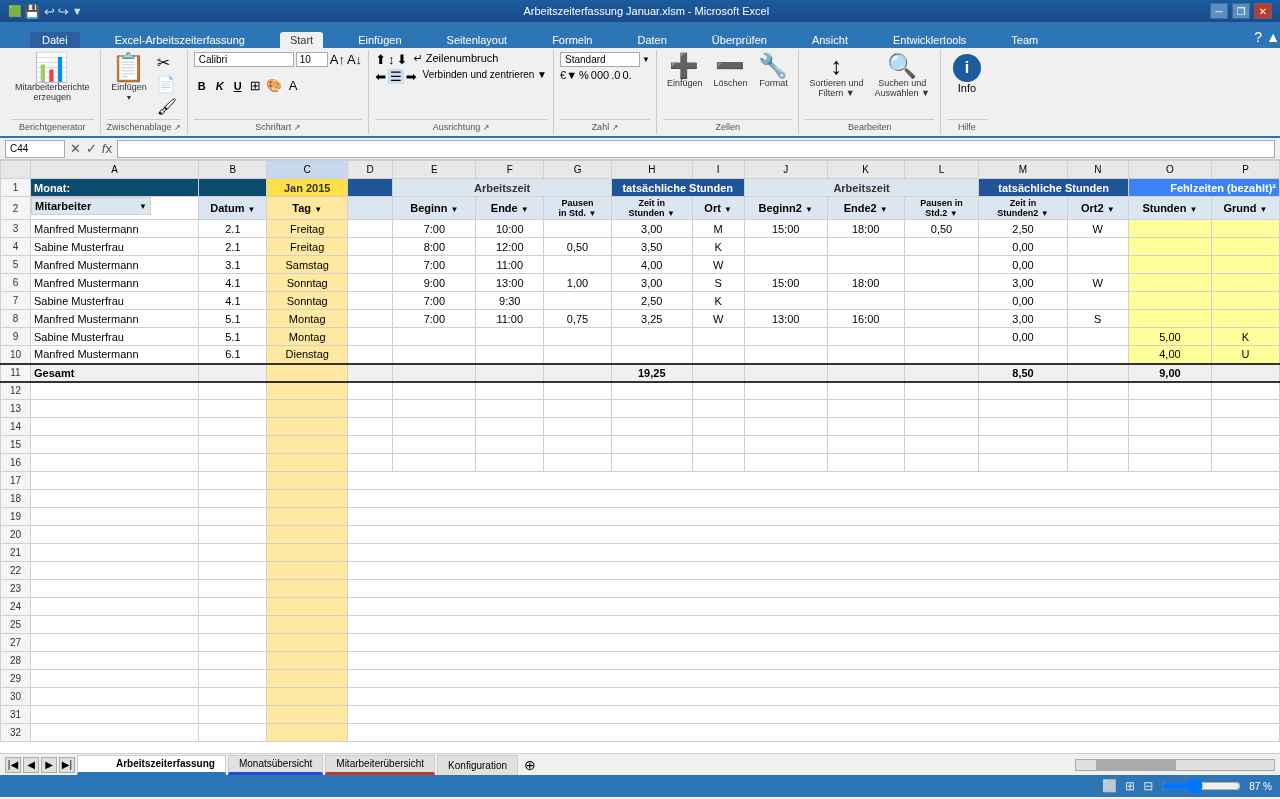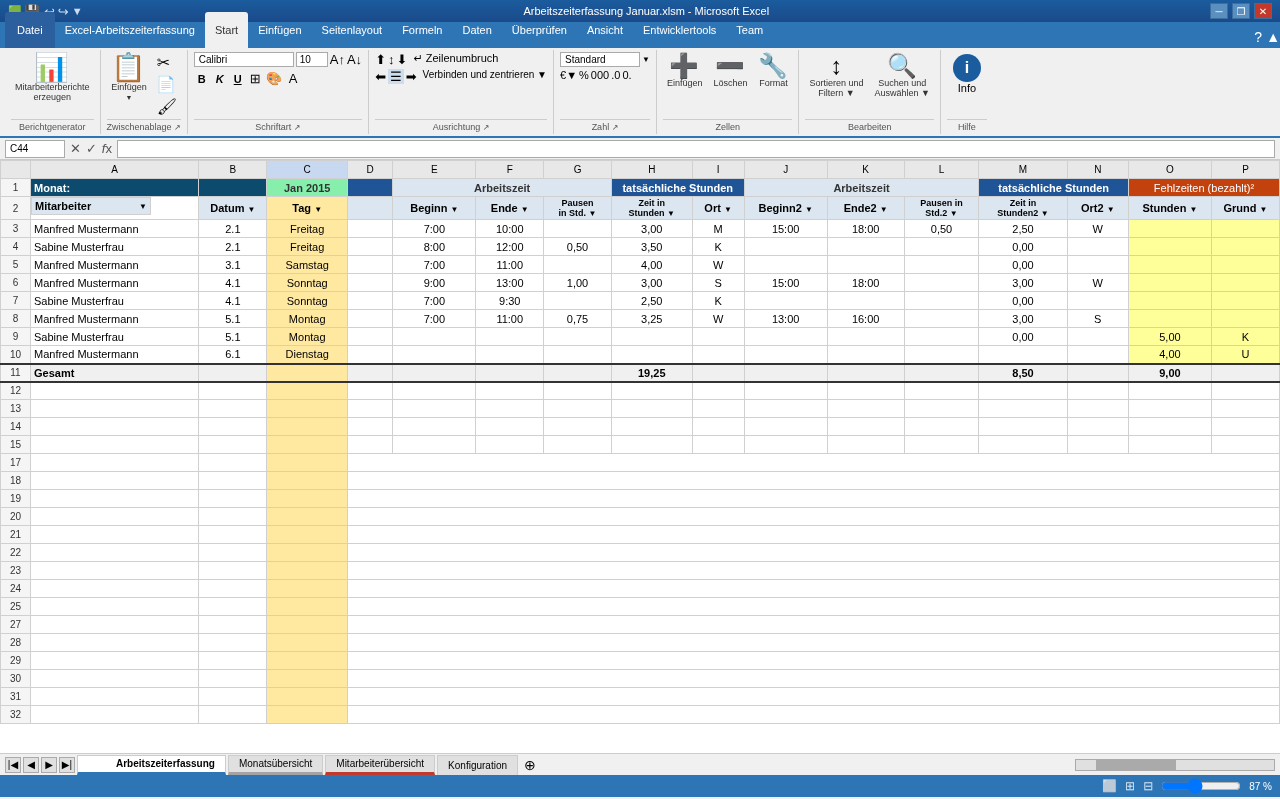--- a/index.html
+++ b/index.html
@@ -34,23 +34,24 @@
       align-items: flex-end;
       padding-left: 5px;
     }
     .ribbon-tab {
       padding: 3px 10px;
       font-size: 11px;
       color: white;
       cursor: pointer;
       border-radius: 3px 3px 0 0;
       background: transparent;
-      height: 36px;
+      height: 16px;
       display: flex;
       align-items: center;
+      margin-left: 25px;
     }
     .ribbon-tab.active { background: #f0f0f0; color: #333; }
     .ribbon-tab.datei { background: #2c5f9e; color: white; padding: 3px 12px; }
 
     
     #ribbon {
       background: #f0f0f0;
       border-bottom: 2px solid #2e75b6;
       display: flex;
       align-items: stretch;
@@ -310,21 +311,21 @@
       <div class="ribbon-col">
         <div class="ribbon-btn-sm" style="font-size:16px;">✂</div>
         <div class="ribbon-btn-sm" style="font-size:16px;">📄</div>
         <div class="ribbon-btn-sm" style="font-size:16px;">🖌</div>
       </div>
     </div>
     <div class="ribbon-group-label">Zwischenablage <span style="font-size:8px;">↗</span></div>
   </div>
 
   <div class="ribbon-group" style="min-width:150px;">
-    <div class="ribbon-group-content" style="flex-direction:column;gap:2px;align-items:flex-start;">
+    <div class="ribbon-group-content" style="flex-direction:column;gap:9px;align-items:flex-start;">
       <div class="font-selector">
         <div class="font-box">Calibri</div>
         <div class="font-size-box">10</div>
         <span style="font-size:13px;cursor:pointer;">A↑</span>
         <span style="font-size:13px;cursor:pointer;">A↓</span>
       </div>
       <div class="format-btns">
         <button class="fmt-btn"><b>B</b></button>
         <button class="fmt-btn"><i>K</i></button>
         <button class="fmt-btn"><u>U</u></button>
@@ -446,27 +447,27 @@
           <th class="col-O">O</th>
           <th class="col-P">P</th>
         </tr>
       </thead>
       <tbody id="sheet-body">
 
         <tr>
           <td class="row-header">1</td>
           <td class="col-A cell-header text-left" style="font-size:11px;">Monat:</td>
           <td class="col-B cell-header"></td>
-          <td class="col-C cell-header cell-selected" style="color:#333;background:#86efac;font-weight:bold;text-align:center;">Jan 2015</td>
+          <td class="col-C cell-header cell-selected" style="color:#333;background:#fde047;font-weight:bold;text-align:center;">Jan 2015</td>
           <td class="col-D cell-header" style="background:#1f5496;"></td>
           <td class="col-E cell-header" colspan="3" style="text-align:center;background:#dce6f1;color:#333;font-weight:bold;">Arbeitszeit</td>
           <td class="col-H cell-header" colspan="2" style="text-align:center;background:#1f5496;color:white;font-weight:bold;">tatsächliche Stunden</td>
           <td class="col-J cell-header" colspan="3" style="text-align:center;background:#dce6f1;color:#333;font-weight:bold;">Arbeitszeit</td>
           <td class="col-M cell-header" colspan="2" style="text-align:center;background:#1f5496;color:white;font-weight:bold;">tatsächliche Stunden</td>
-          <td class="col-O cell-header" colspan="2" style="text-align:center;background:#c2410c;color:white;font-weight:normal;">Fehlzeiten (bezahlt)²</td>
+          <td class="col-O cell-header" colspan="2" style="text-align:right;background:#3b82f6;color:white;font-weight:bold;">Fehlzeiten (bezahlt)²</td>
         </tr>
 
         <tr>
           <td class="row-header">2</td>
           <td class="col-A cell-subheader" style="display:flex;align-items:center;justify-content:space-between;padding:0 3px;">
             <span>Mitarbeiter</span>
               <span style="font-size:8px;">▼</span>
           </td>
           <td class="col-B cell-subheader" style="text-align:center;">Datum <span style="font-size:8px;">▼</span></td>
           <td class="col-C cell-subheader cell-selected" style="background:#ffe8a0;font-weight:bold;text-align:center;margin-top:30px;">Tag <span style="font-size:8px;">▼</span></td>
@@ -728,20 +729,39 @@
             <td class="col-I"></td>
             <td class="col-J"></td>
             <td class="col-K"></td>
             <td class="col-L"></td>
             <td class="col-M"></td>
             <td class="col-N"></td>
             <td class="col-O"></td>
             <td class="col-P"></td>
           </tr>
         <tr>
+            <td class="row-header">16</td>
+            <td class="col-A"></td>
+            <td class="col-B"></td>
+            <td class="col-C cell-selected" style="background:#ffe8a0;"></td>
+            <td class="col-D"></td>
+            <td class="col-E"></td>
+            <td class="col-F"></td>
+            <td class="col-G"></td>
+            <td class="col-H"></td>
+            <td class="col-I"></td>
+            <td class="col-J"></td>
+            <td class="col-K"></td>
+            <td class="col-L"></td>
+            <td class="col-M"></td>
+            <td class="col-N"></td>
+            <td class="col-O"></td>
+            <td class="col-P"></td>
+          </tr>
+        <tr>
             <td class="row-header">17</td>
             <td class="col-A"></td>
             <td class="col-B"></td>
             <td class="col-C cell-selected" style="background:#ffe8a0;"></td>
             <td colspan="13"></td>
           </tr>
         <tr>
             <td class="row-header">18</td>
             <td class="col-A"></td>
             <td class="col-B"></td>
@@ -844,21 +864,21 @@
     </table>
   </div>
 </div>
 
 <div id="sheet-tabs">
   <div class="tab-nav-btn">|◀</div>
   <div class="tab-nav-btn">◀</div>
   <div class="tab-nav-btn">▶</div>
   <div class="tab-nav-btn">▶|</div>
   <div class="sheet-tab active blue">Arbeitszeiterfassung</div>
-  <div class="sheet-tab blue" style="border-bottom:3px solid #a3a3a3;">Monatsübersicht</div>
+  <div class="sheet-tab blue" style="border-bottom:3px solid #1d4ed8;">Monatsübersicht</div>
   <div class="sheet-tab red" style="border-bottom:3px solid #c0392b;">Mitarbeiterübersicht</div>
   <div class="sheet-tab">Konfiguration</div>
   <span style="font-size:14px;margin-left:4px;cursor:pointer;">⊕</span>
   <div style="flex:1;"></div>
   <div style="display:flex;align-items:center;gap:2px;">
     <div style="width:200px;height:12px;background:#e0e0e0;border:1px solid #aaa;position:relative;">
       <div style="width:80px;height:10px;background:#aaa;position:absolute;left:20px;top:0;"></div>
     </div>
   </div>
 </div>

